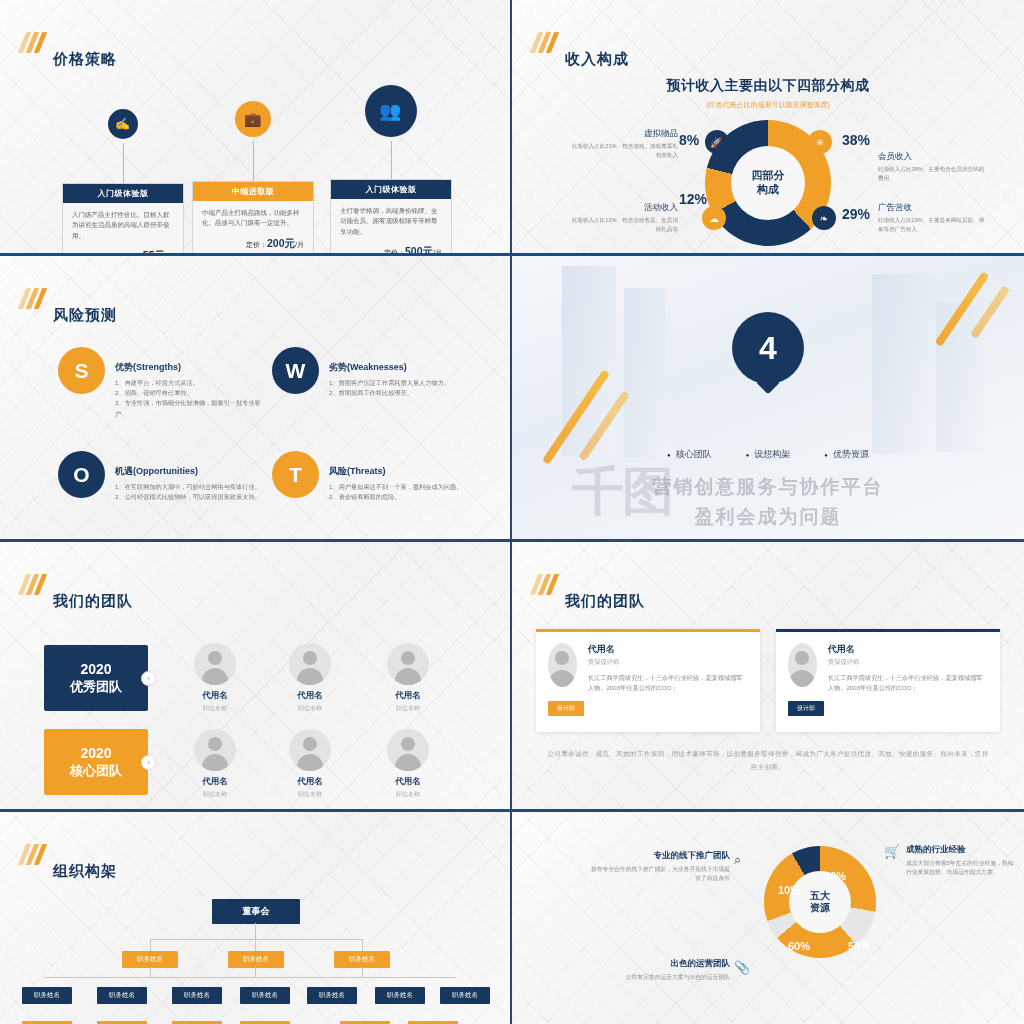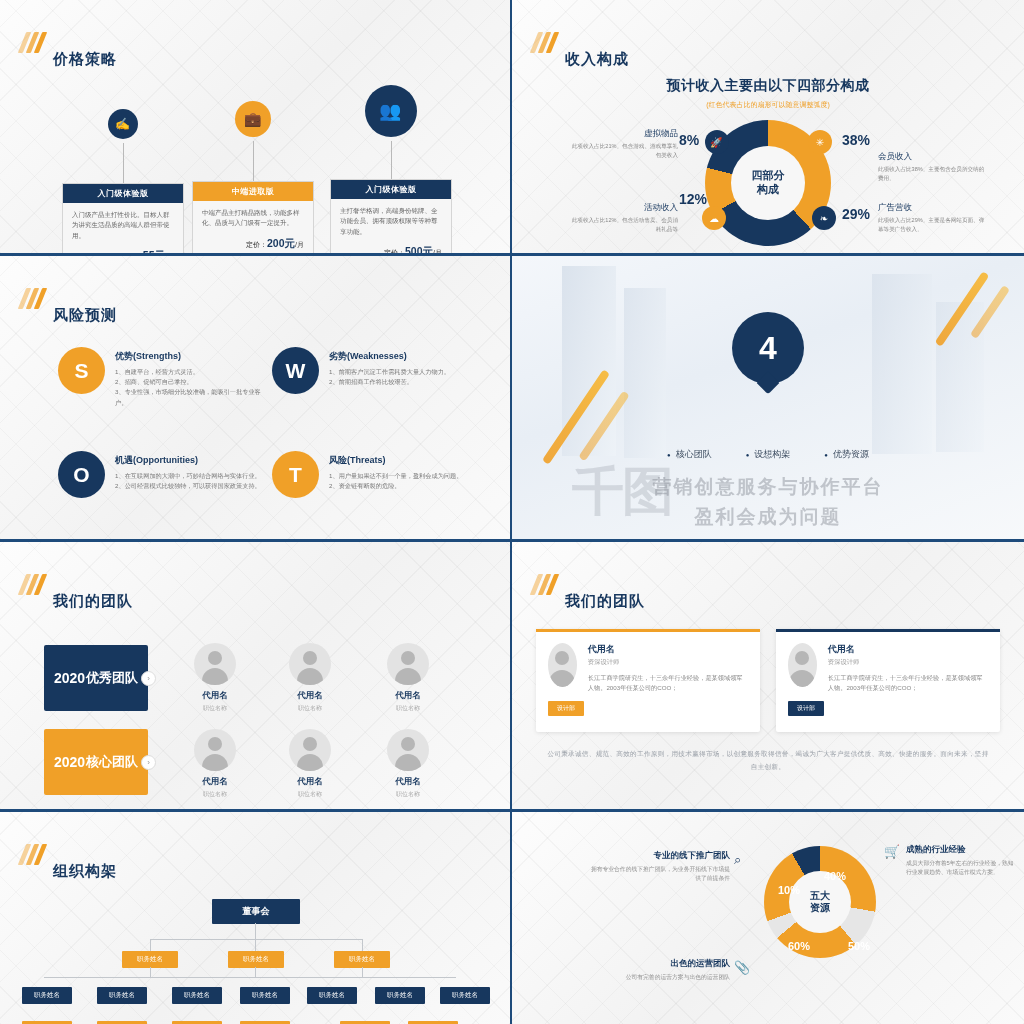--- a/index.html
+++ b/index.html
@@ -82,21 +82,21 @@
   .dpct { position: absolute; font-size: 14px; font-weight: bold; color: #17375e; }
 
   
   .swot { position: relative; margin-top: 14px; height: 210px; }
   .swot-item { position: absolute; display: flex; gap: 10px; width: 215px; }
   .swot-c {
     width: 47px; height: 47px; border-radius: 50%; flex: none;
     display: flex; align-items: center; justify-content: center;
     color: #fff; font-size: 21px; font-weight: bold;
   }
-  .swot-t { font-size: 9px; font-weight: bold; color: #17375e; margin-top: 3px; }
+  .swot-t { font-size: 9px; font-weight: bold; color: #17375e; margin-top: 14px; }
   .swot-d { font-size: 6.2px; color: #777; line-height: 1.65; margin-top: 4px; }
 
   
   .cover { position: relative; height: 100%; overflow: hidden; }
   .cover .sky {
     position: absolute; inset: 0;
     background: linear-gradient(160deg, #f4f7fb 0%, #e8eef5 40%, #f7f9fb 100%);
   }
   .tower {
     position: absolute; background: linear-gradient(100deg, #d6dfea, #eef3f8);
@@ -136,21 +136,21 @@
   }
   .wm-logo {
     position: absolute; left: 60px; bottom: 12px; font-size: 52px;
     color: rgba(150,155,165,.30); font-weight: bold; letter-spacing: -2px;
   }
 
   
   .t5 { position: relative; margin-top: 10px; height: 200px; }
   .yearbox {
     position: absolute; width: 104px; height: 66px; border-radius: 2px;
-    display: flex; flex-direction: row; align-items: center; justify-content: center;
+    display: flex; flex-direction: column; align-items: center; justify-content: center;
     color: #fff; gap: 1px;
   }
   .yearbox .y { font-size: 14px; font-weight: bold; }
   .yearbox .n { font-size: 13px; font-weight: bold; }
   .yarrow {
     position: absolute; width: 15px; height: 15px; border-radius: 50%;
     background: #fff; border: 1px solid #ddd; display: flex;
     align-items: center; justify-content: center; font-size: 8px; color: #999;
   }
   .member { position: absolute; text-align: center; width: 70px; }

